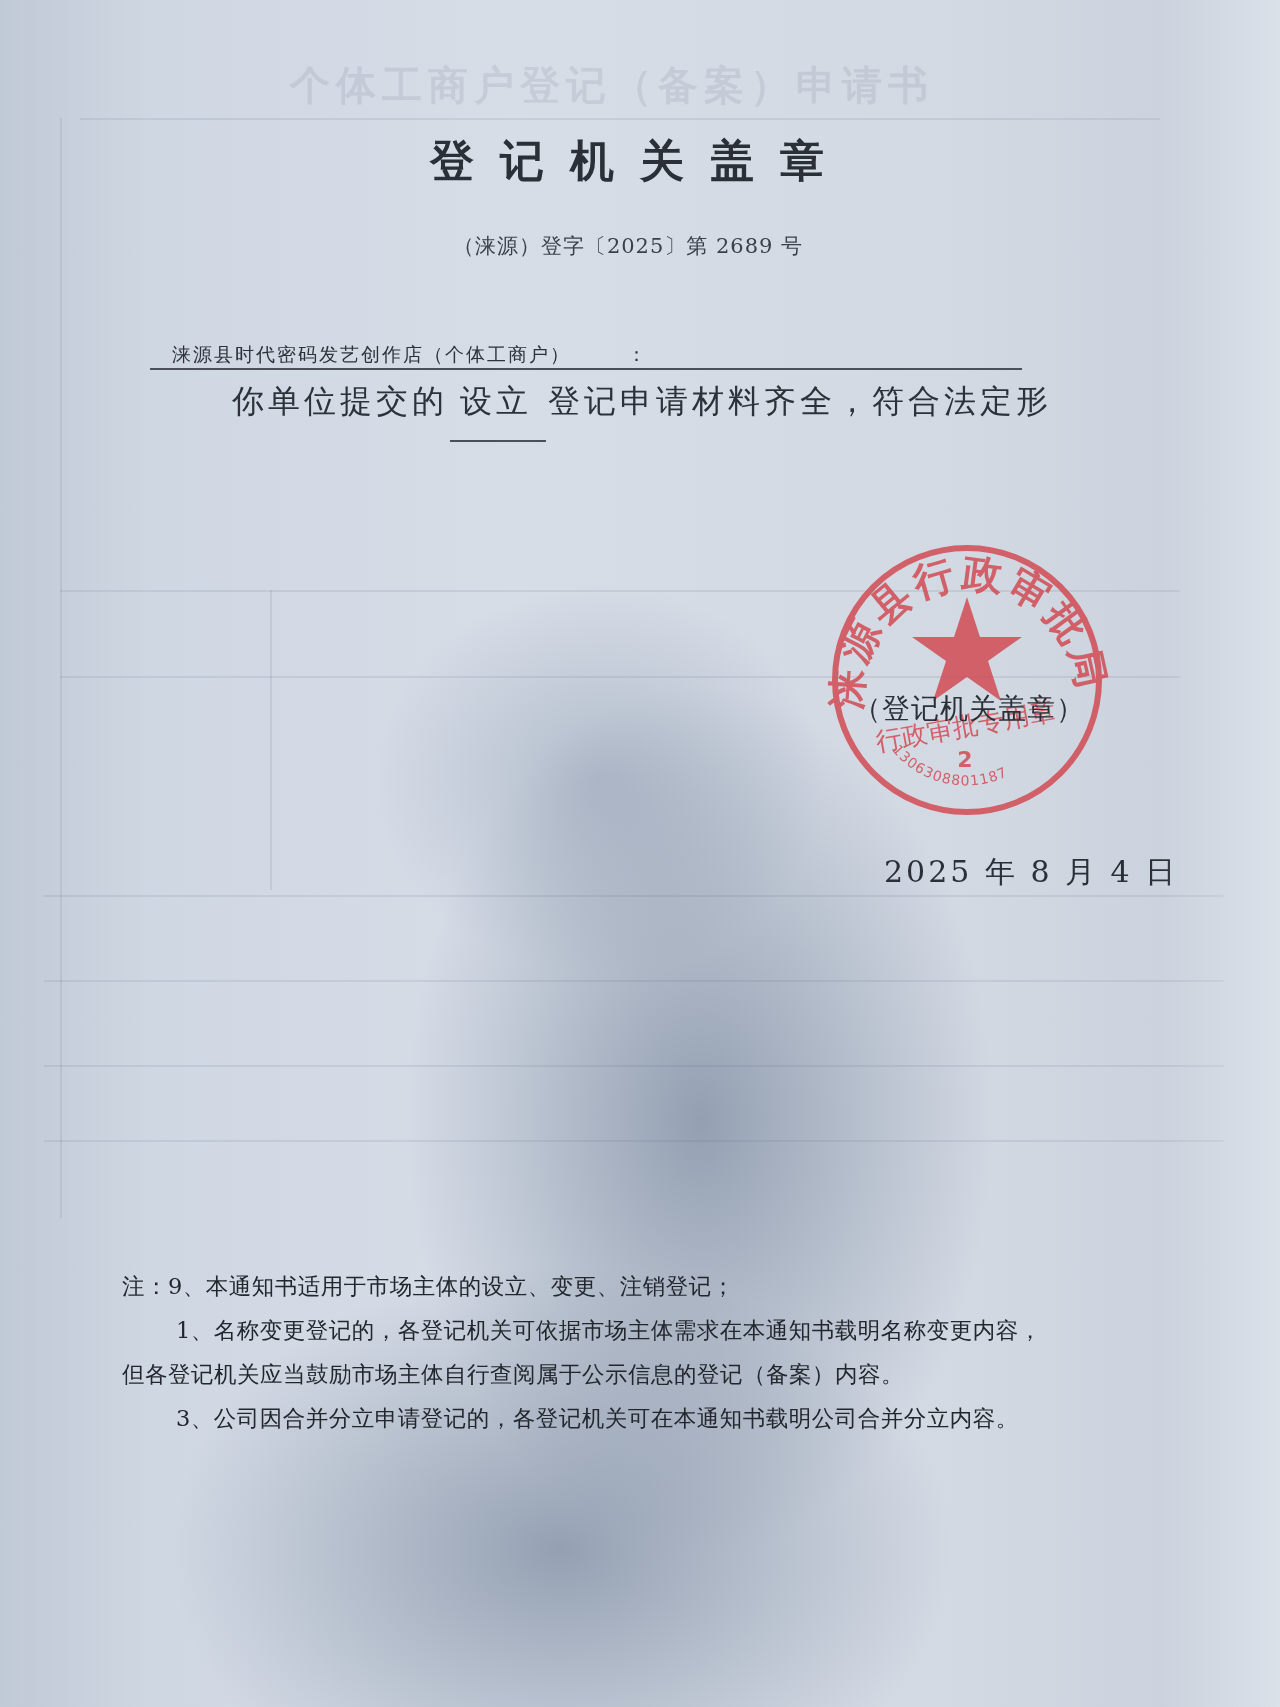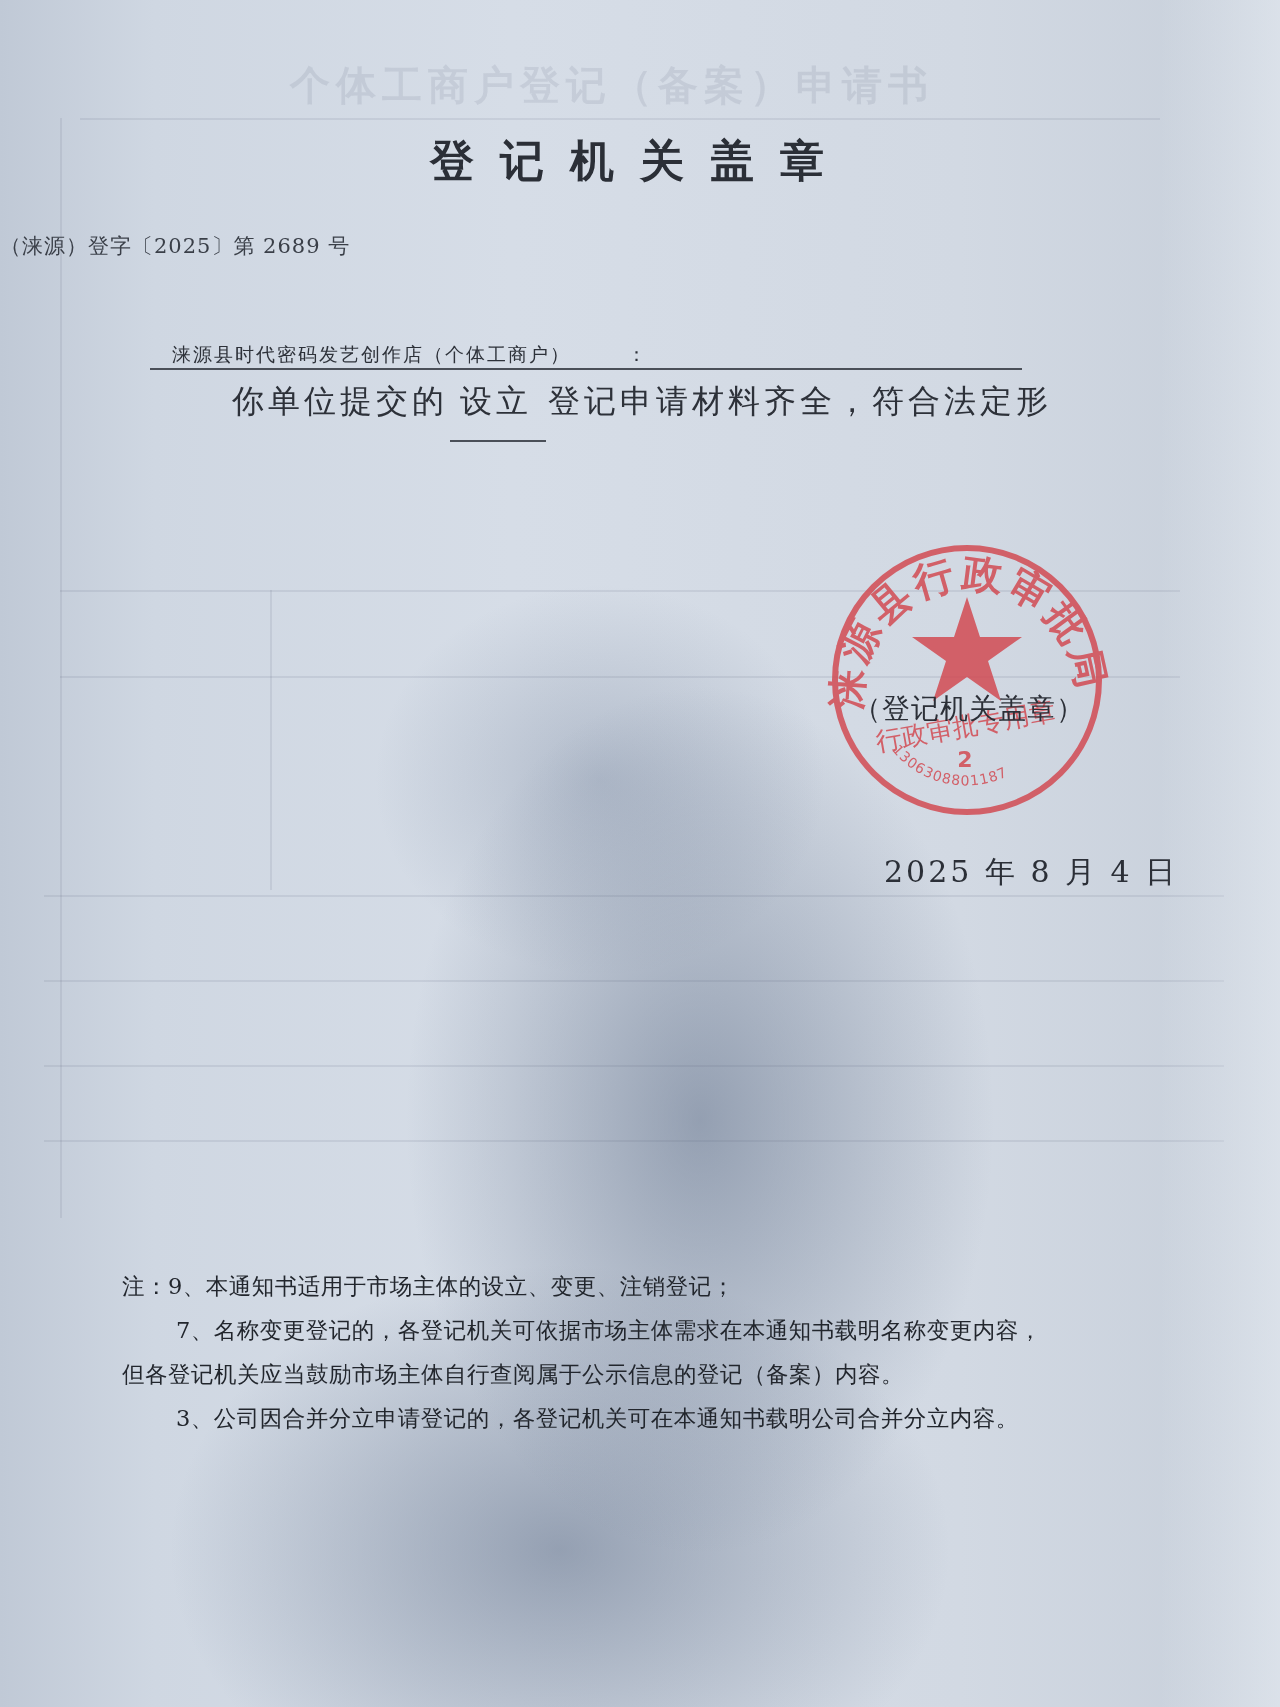--- a/index.html
+++ b/index.html
@@ -25,21 +25,21 @@
     .ghost { position: absolute; color: rgba(90,100,120,0.13); font-family: "DejaVu Sans", sans-serif; }
     .ghost-title { left: 290px; top: 58px; font-size: 40px; letter-spacing: 6px; font-weight: bold; }
     .ghost-line { position: absolute; background: rgba(90,100,120,0.12); }
 
     .title {
       position: absolute; left: 0; width: 1280px; top: 132px; text-align: center;
       font-family: "DejaVu Sans", sans-serif; font-weight: bold; font-size: 44px;
       letter-spacing: 26px; color: #2b2f37;
     }
     .doc-number {
-      position: absolute; left: 0; width: 1256px; top: 232px; text-align: left;
+      position: absolute; left: 0; width: 1256px; top: 232px; text-align: center;
       font-size: 21px; color: #3a3f48; letter-spacing: 1px;
     }
     .addressee {
       position: absolute; left: 150px; top: 342px; width: 850px;
       font-size: 19px; letter-spacing: 2px; color: #2d3139;
       border-bottom: 2px solid #4a4f58; padding-left: 22px; 
     }
     .addressee .colon { margin-left: 56px; }
     .body-line1 {
       position: absolute; left: 232px; top: 380px; font-size: 32px; letter-spacing: 4px; color: #2d3139;
@@ -107,18 +107,18 @@
     <text font-family="DejaVu Sans, sans-serif" font-size="14" fill="#d2464e" letter-spacing="1">
       <textPath href="#codeArc">1306308801187</textPath>
     </text>
   </svg>
   <div class="seal-caption">（登记机关盖章）</div>
 
   <div class="issue-date">2025 年 8 月 4 日</div>
 
   <div class="notes">
     <div><span>注：</span><span>9、本通知书适用于市场主体的设立、变更、注销登记；</span></div>
-    <div class="indent">7、名称变更登记的，各登记机关可依据市场主体需求在本通知书载明名称变更内容，</div>
+    <div class="indent">1、名称变更登记的，各登记机关可依据市场主体需求在本通知书载明名称变更内容，</div>
     <div>但各登记机关应当鼓励市场主体自行查阅属于公示信息的登记（备案）内容。</div>
     <div class="indent">3、公司因合并分立申请登记的，各登记机关可在本通知书载明公司合并分立内容。</div>
   </div>
 
 </div>
 
 </body></html>

